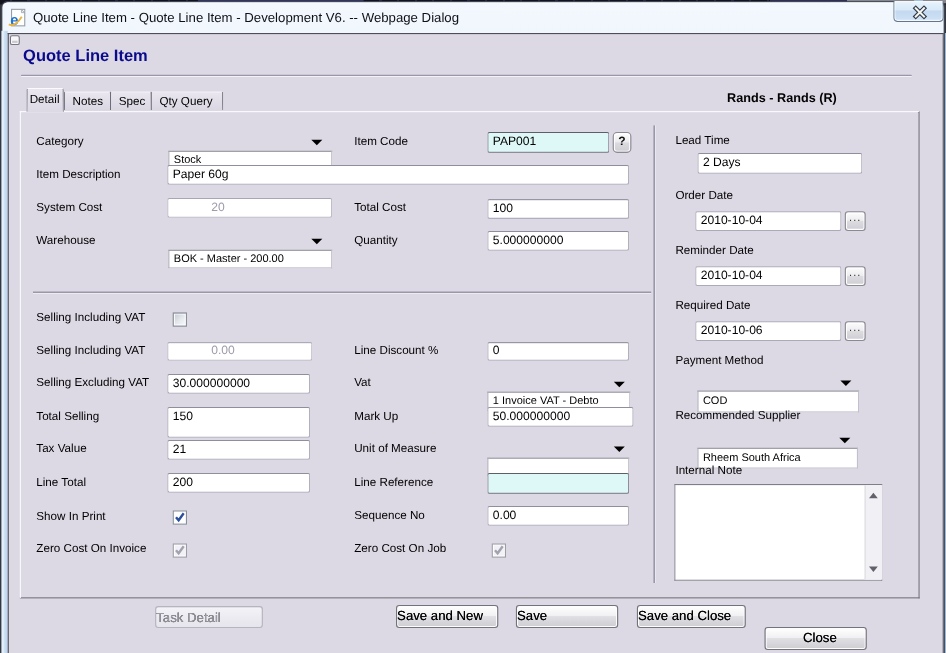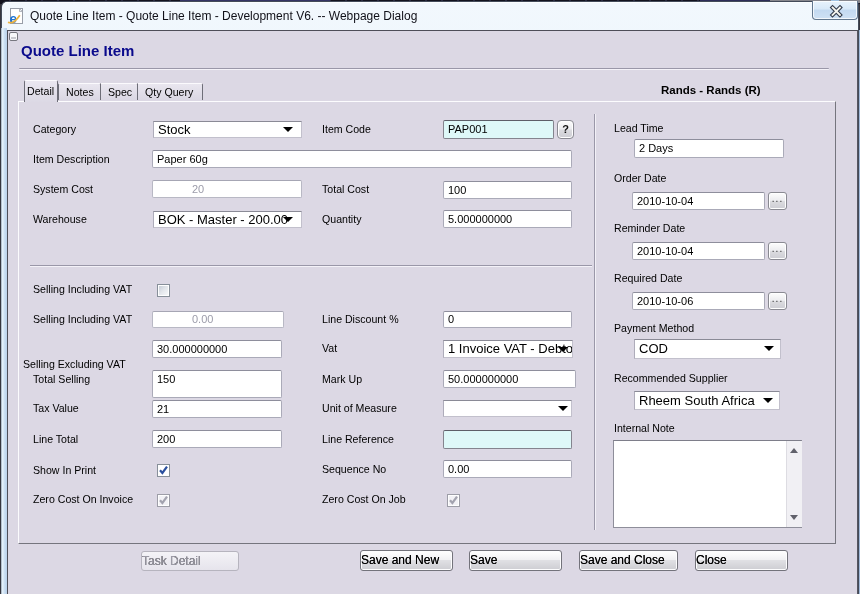--- a/index.html
+++ b/index.html
@@ -3,21 +3,21 @@
 <meta charset="utf-8">
 <style>
 * { margin:0; padding:0; box-sizing:border-box; }
 html,body { width:860px; height:594px; overflow:hidden; }
 body { font-family:"Liberation Sans",sans-serif; position:relative; background:#36363e; }
 .abs { position:absolute; }
 .lbl { position:absolute; font-size:10.6px; color:#000; white-space:nowrap; line-height:13px; }
 .inp { position:absolute; background:#fff; border:1px solid #aaaab8; border-top-color:#8e8e9c; border-radius:2px; font-size:11px; color:#000; padding-left:4px; white-space:nowrap; overflow:hidden; }
 .dis { color:#9c9caa; border-color:#b8b8c4; border-top-color:#a6a6b4;padding-left:39px; }
 .cyan { background:#def8f8; border-color:#84848e; border-top-color:#5e5e68; }
-.sel { position:absolute; background:#fff; border:1px solid #c2c0cc; border-top-color:#8a8a96; border-left-color:#aeacba; font-size:13px; color:#000; padding-left:4px; white-space:nowrap; overflow:hidden; }
+.sel { position:absolute; background:#fff; border:1px solid #c2c0cc; border-top-color:#8a8a96; border-left-color:#aeacba; font-size:10px; color:#000; padding-left:4px; white-space:nowrap; overflow:hidden;margin-top:16px; }
 .arr { position:absolute; width:0; height:0; border-left:5px solid transparent; border-right:5px solid transparent; border-top:5px solid #000; }
 .btn { position:absolute; background:linear-gradient(180deg,#ffffff 0%,#f1f1f3 45%,#e0e0e4 50%,#cdcdd2 100%); border:1px solid #73737b; border-radius:3px; font-size:12px; color:#000; box-shadow:inset 0 0 0 1px #fdfdfe; text-shadow:0 0 0.6px rgba(0,0,0,0.85); }
 .sbtn { position:absolute; background:linear-gradient(180deg,#fdfdfd 0%,#ececef 48%,#dcdce0 52%,#cdcdd3 100%); border:1px solid #8a8a92; border-radius:3px; text-align:center; box-shadow:inset 0 0 0 1px #ffffff; }
 .cb { position:absolute; width:13px; height:13px; border:1px solid #878f99; background:linear-gradient(135deg,#c2c8d2 0%,#e4e7ec 50%,#fafbfc 100%); box-shadow:inset 0 0 0 1px #fefefe; }
 .sepv { position:absolute; width:2px; background:linear-gradient(90deg,#9a97a8 1px,#f2f0f6 1px); }
 .seph { position:absolute; height:2px; background:linear-gradient(180deg,#9a97a8 1px,#f4f2f8 1px); }
 </style>
 </head>
 <body>
 
@@ -88,21 +88,21 @@
 <div class="lbl" style="left:33px;top:213px;">Warehouse</div>
 <div class="sel" style="left:153px;top:211px;width:149px;height:17px;line-height:15px;">BOK - Master - 200.00</div>
 <div class="arr" style="left:283px;top:217px;"></div>
 
 <div class="lbl" style="left:33px;top:283px;">Selling Including VAT</div>
 <div class="cb" style="left:157px;top:284px;"></div>
 
 <div class="lbl" style="left:33px;top:313px;">Selling Including VAT</div>
 <div class="inp dis" style="left:152px;top:311px;width:132px;height:17px;line-height:15px;">0.00</div>
 
-<div class="lbl" style="left:23px;top:342px;margin-top:16px;">Selling Excluding VAT</div>
+<div class="lbl" style="left:33px;top:342px;">Selling Excluding VAT</div>
 <div class="inp" style="left:152px;top:340px;width:130px;height:18px;line-height:16px;">30.000000000</div>
 
 <div class="lbl" style="left:33px;top:373px;">Total Selling</div>
 <div class="inp" style="left:152px;top:370px;width:130px;height:28px;line-height:16px;">150</div>
 
 <div class="lbl" style="left:33px;top:402px;">Tax Value</div>
 <div class="inp" style="left:152px;top:400px;width:130px;height:18px;line-height:16px;">21</div>
 
 <div class="lbl" style="left:33px;top:433px;">Line Total</div>
 <div class="inp" style="left:152px;top:430px;width:130px;height:18px;line-height:16px;">200</div>
@@ -184,13 +184,13 @@
 <div class="lbl" style="left:614px;top:422px;">Internal Note</div>
 <div class="abs" style="left:613px;top:440px;width:189px;height:88px;background:#fff;border:1px solid #8e8e9a;border-top-color:#7e7e8a;"></div>
 <div class="abs" style="left:786px;top:441px;width:16px;height:86px;background:#f1f0f4;border-left:1px solid #dddce2;"></div>
 <div class="arr" style="left:790px;top:448px;border-left-width:4.5px;border-right-width:4.5px;border-top:none;border-bottom:5.5px solid #61616b;"></div>
 <div class="arr" style="left:790px;top:515px;border-left-width:4.5px;border-right-width:4.5px;border-top:5.5px solid #61616b;"></div>
 
 <div class="btn" style="left:141px;top:551px;width:98px;height:20px;line-height:18px;background:linear-gradient(180deg,#f4f3f7,#e6e4ec);border-color:#b6b4be;color:#9b9aa5;box-shadow:none;">Task Detail</div>
 <div class="btn" style="left:360px;top:550px;width:93px;height:21px;line-height:19px;">Save and New</div>
 <div class="btn" style="left:469px;top:550px;width:93px;height:21px;line-height:19px;">Save</div>
 <div class="btn" style="left:579px;top:550px;width:99px;height:21px;line-height:19px;">Save and Close</div>
-<div class="btn" style="left:695px;top:550px;width:93px;height:21px;line-height:19px;">Close</div>
+<div class="btn" style="left:695px;top:570px;width:93px;height:21px;line-height:19px;padding-left:34px;">Close</div>
 
 </body></html>

